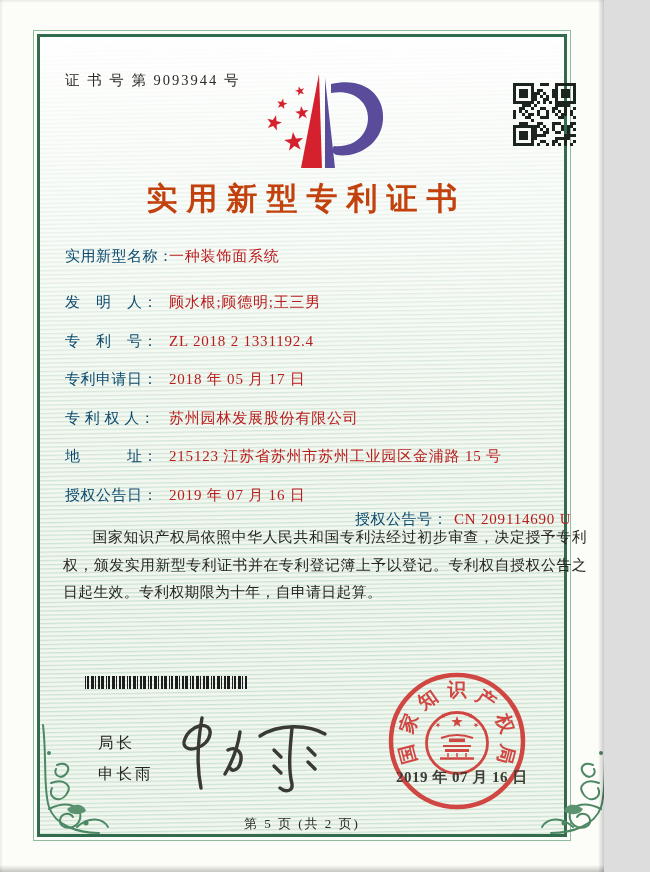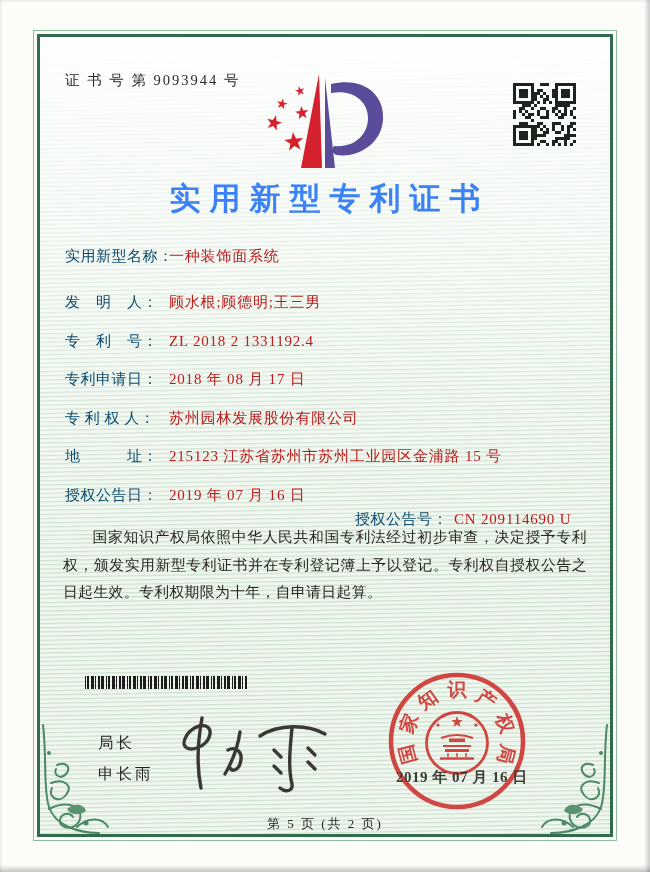--- a/index.html
+++ b/index.html
@@ -1,34 +1,34 @@
 <!DOCTYPE html>
 <html><head>
 <meta charset="utf-8">
 <style>
   html,body{margin:0;padding:0;background:#ddd;}
-  .page{position:relative;width:650px;height:872px;background:#fcfcf9;overflow:hidden;
+  .page{position:relative;width:604px;height:872px;background:#fcfcf9;overflow:hidden;
         font-family:"Liberation Serif","DejaVu Serif",serif;color:#1f1f1c;}
   
   .edge{position:absolute;pointer-events:none;z-index:40;}
   .edge-r{right:0;top:0;bottom:0;width:6px;background:linear-gradient(90deg,rgba(0,0,0,0),rgba(0,0,0,0.20));}
   .edge-b{left:0;right:0;bottom:0;height:7px;background:linear-gradient(180deg,rgba(0,0,0,0),rgba(0,0,0,0.22));}
   .edge-t{left:0;right:0;top:0;height:3px;background:linear-gradient(180deg,rgba(0,0,0,0.07),rgba(0,0,0,0));}
   .edge-l{left:0;top:0;bottom:0;width:3px;background:linear-gradient(90deg,rgba(0,0,0,0.07),rgba(0,0,0,0));}
   
   .frame-outer{position:absolute;left:33px;top:30px;right:33px;bottom:31px;border:1px solid #8fbc9e;}
   .frame-inner{position:absolute;left:37px;top:34px;right:37px;bottom:35px;border:3px solid #336b4f;
      background:
        linear-gradient(180deg,rgba(255,255,255,0.95) 0%,rgba(255,255,255,0.60) 20%,rgba(255,255,255,0.18) 45%,rgba(255,255,255,0) 68%),
        repeating-linear-gradient(179deg,rgba(124,178,142,0) 0px,rgba(124,178,142,0) 1.6px,rgba(124,178,142,0.30) 2.6px,rgba(124,178,142,0) 4.2px),
        #f1f7ef;}
   .abs{position:absolute;}
   .certno{left:65px;top:71px;font-size:14.5px;letter-spacing:2px;color:#2a2a26;}
   .title{left:0;right:0;top:178px;text-align:center;font-size:31px;font-weight:700;
-         letter-spacing:9px;text-indent:9px;color:#3b82f6;}
+         letter-spacing:9px;text-indent:9px;color:#c2410c;}
   .fields{left:65px;top:247px;width:525px;font-size:15px;}
   .frow{position:absolute;left:0;white-space:nowrap;}
   .lbl{display:inline-block;width:104px;letter-spacing:0.5px;color:#0c4a6e;}
   .val{letter-spacing:0.8px;color:#b91c1c;}
   .pair2{position:absolute;left:290px;top:0;margin-top:24px;}
   .pair2 .lbl{width:99px;}
   .paras{left:63px;top:524px;width:524px;font-size:14.8px;line-height:27.5px;
          text-align:justify;color:#26261f;letter-spacing:0.4px;}
   .paras p{margin:0;text-indent:2em;}
   .signer{left:88px;top:727px;font-size:15.5px;letter-spacing:3px;line-height:31px;color:#23231f;margin-left:10px;}
@@ -308,21 +308,21 @@
   <div class="abs title">实用新型专利证书</div>
 
   <div class="abs fields">
     <div class="frow" style="top:0">
       <span class="lbl">实用新型名称：</span><span class="val">一种装饰面系统</span></div>
     <div class="frow" style="top:46px">
       <span class="lbl">发　明　人：</span><span class="val">顾水根;顾德明;王三男</span></div>
     <div class="frow" style="top:85px">
       <span class="lbl">专　利　号：</span><span class="val">ZL 2018 2 1331192.4</span></div>
     <div class="frow" style="top:123px">
-      <span class="lbl">专利申请日：</span><span class="val">2018 年 08 月 17 日</span></div>
+      <span class="lbl">专利申请日：</span><span class="val">2018 年 05 月 17 日</span></div>
     <div class="frow" style="top:162px">
       <span class="lbl">专 利 权 人：</span><span class="val">苏州园林发展股份有限公司</span></div>
     <div class="frow" style="top:200px">
       <span class="lbl">地　　　址：</span><span class="val">215123 江苏省苏州市苏州工业园区金浦路 15 号</span></div>
     <div class="frow" style="top:239px">
       <span class="lbl">授权公告日：</span><span class="val">2019 年 07 月 16 日</span>
       <span class="pair2">
         <span class="lbl">授权公告号：</span><span class="val">CN 209114690 U</span>
       </span>
     </div>

